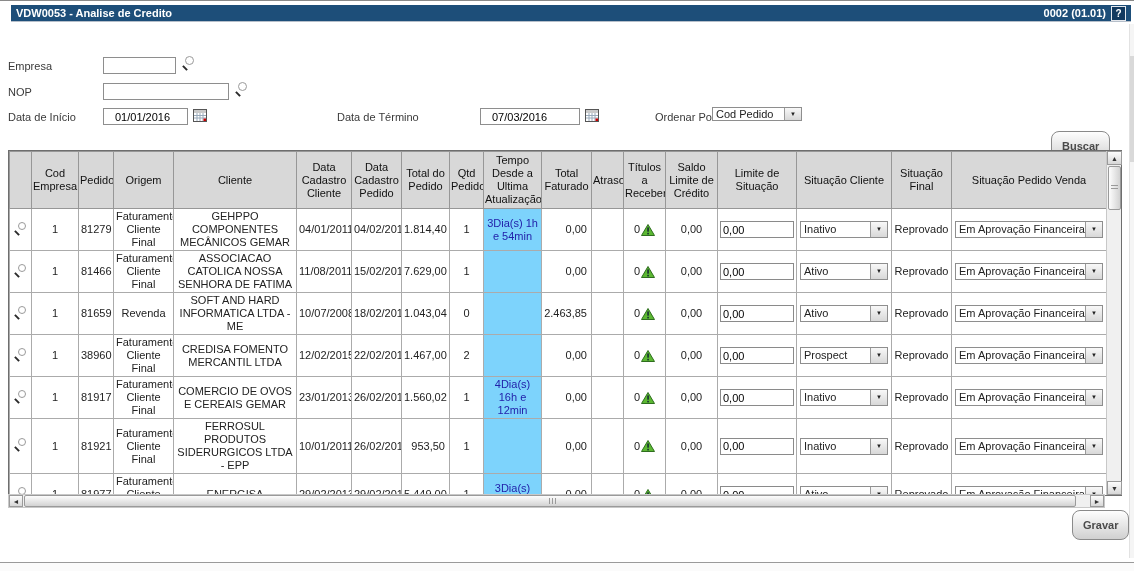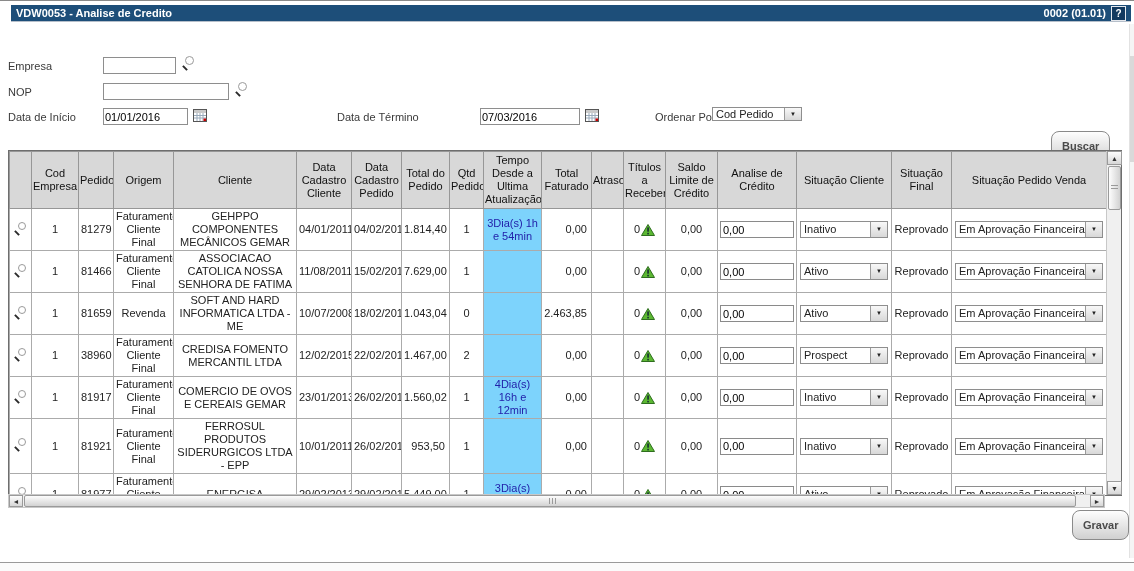--- a/index.html
+++ b/index.html
@@ -13,21 +13,21 @@
             color:#fff;display:flex;align-items:center;justify-content:space-between;
             padding:0 5px;box-sizing:border-box;border-bottom:1px solid #b6bfca;margin-left:8px;}
   .titlebar .t{font-weight:bold;font-size:11px;}
   .titlebar .right{display:flex;align-items:center;gap:5px;font-weight:bold;}
   .help-box{width:13px;height:13px;background:#12395f;border:1px solid #e6e9ee;color:#fff;
             font-weight:bold;font-size:10px;display:flex;align-items:center;justify-content:center;cursor:pointer;}
 
   
   .lbl{position:absolute;color:#3a3a3a;}
   .tx{position:absolute;border:1px solid #8e8e8e;background:#fff;height:17px;box-sizing:border-box;
-      font-family:"Liberation Sans",sans-serif;font-size:11px;padding:0 1px;}
+      font-family:"Liberation Sans",sans-serif;font-size:11px;padding:0 11px;}
   .mag{position:absolute;width:15px;height:15px;display:inline-block;cursor:pointer;}
   .mag::before{content:"";position:absolute;right:2px;top:1px;width:7px;height:7px;border:1.5px solid #9a9a9a;border-radius:50%;}
   .mag::after{content:"";position:absolute;left:1px;bottom:1px;width:6px;height:2px;background:#2a2a2a;transform:rotate(45deg);}
   .cal{position:absolute;width:14px;height:13px;cursor:pointer;}
   .combo{display:flex;align-items:stretch;border:1px solid #8e8e8e;background:#fff;height:14px;box-sizing:border-box;cursor:pointer;}
   .combo .ct{flex:1;display:flex;align-items:center;padding:0 3px;overflow:hidden;white-space:nowrap;}
   .combo .cb{width:16px;background:linear-gradient(#f8f8f8,#d8d8d8);border-left:1px solid #9a9a9a;
              display:flex;align-items:center;justify-content:center;font-size:6px;color:#222;}
   .btn{position:absolute;border:1px solid #8a8a8a;border-radius:8px;background:linear-gradient(#fefefe,#d0d0d0);
        font-family:"Liberation Sans",sans-serif;font-weight:bold;font-size:11px;color:#4a4a4a;
@@ -172,21 +172,21 @@
 Ultima
 Atualização</th>
             <th>Total
 Faturado</th>
             <th>Atraso</th>
             <th>Títulos a
 Receber</th>
             <th>Saldo
 Limite de
 Crédito</th>
-            <th>Analise de Crédito</th>
+            <th>Limite de Situação</th>
             <th>Situação Cliente</th>
             <th>Situação
 Final</th>
             <th>Situação Pedido Venda</th>
           </tr>
         </thead>
       <tbody>
   <tr>
     <td class="icon-cell"><span class="mag2"></span></td>
     <td>1</td>

